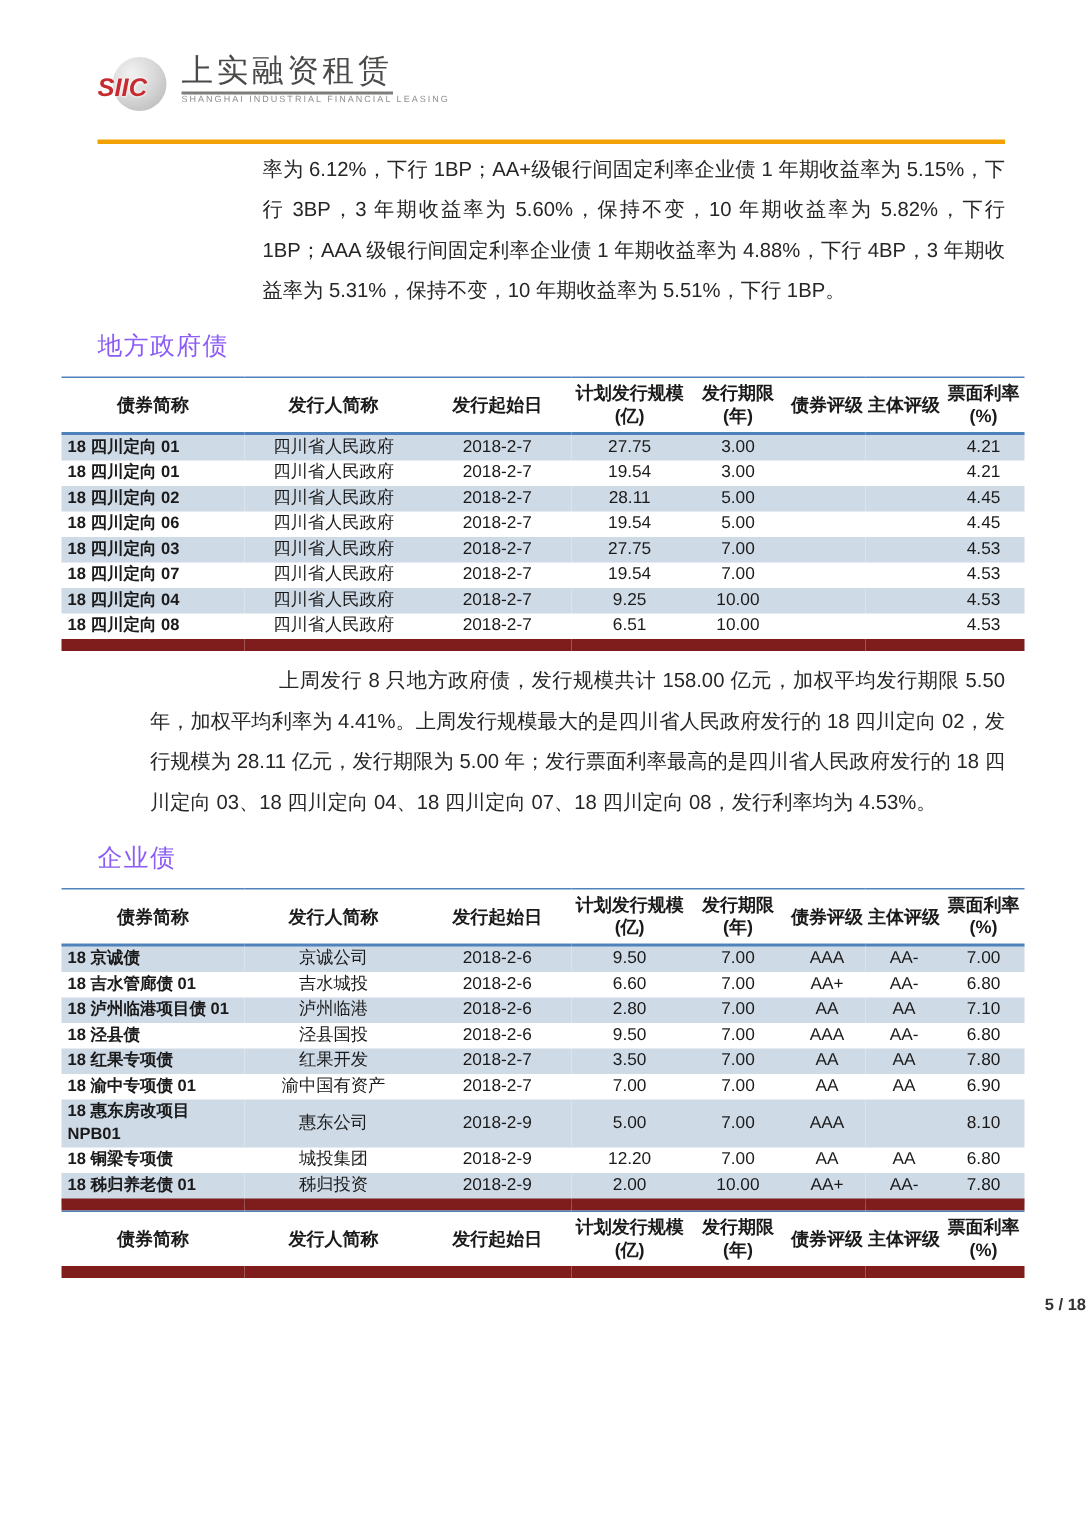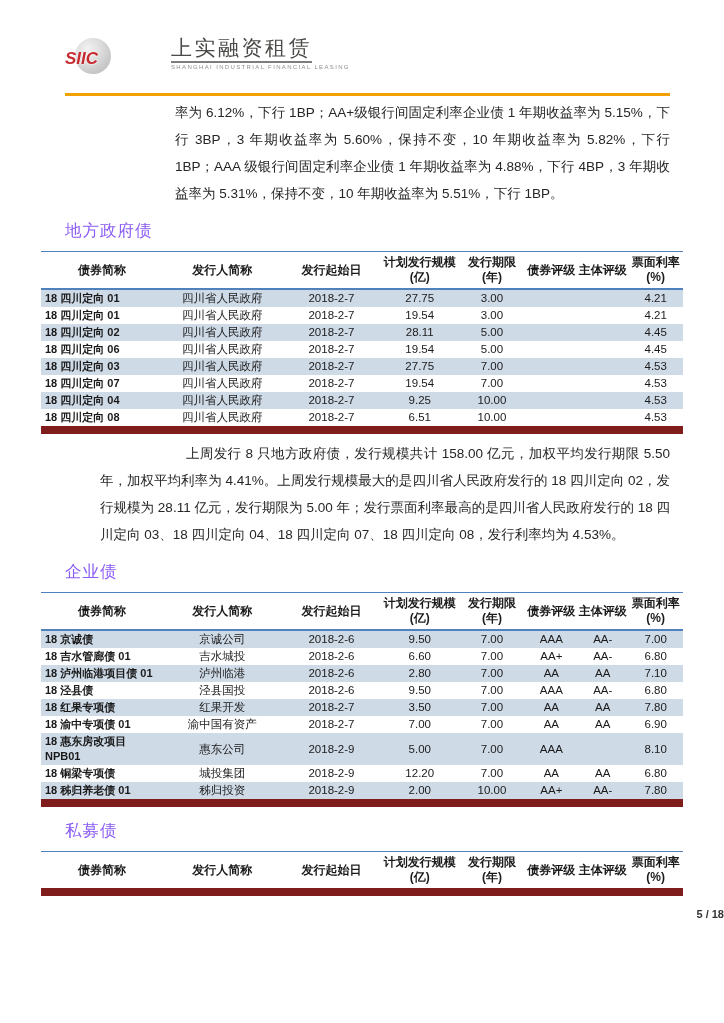--- a/index.html
+++ b/index.html
@@ -7,32 +7,32 @@
     width: 724px; height: 1023px;
     background: #fdfdfc;
     font-family: "Liberation Sans", sans-serif;
     color: #262626;
     overflow: hidden;
     position: relative;
   }
   .page { width: 724px; height: 1023px; background: #ffffff; }
 
   
-  .logo-row { padding: 36px 0 0 65px; display: flex; align-items: flex-start; height: 48px; gap: 32px; }
+  .logo-row { padding: 36px 0 0 65px; display: flex; align-items: flex-start; height: 48px; }
   .logo-mark { position: relative; width: 52px; height: 40px; flex: 0 0 auto; }
   .logo-sphere {
     position: absolute; left: 10px; top: 2px; width: 36px; height: 36px; border-radius: 50%;
     background: radial-gradient(circle at 35% 30%, #f2f2f2 0%, #d9d9d9 45%, #b3b3b3 100%);
   }
   .logo-abbr {
     position: absolute; left: 0; top: 13px; width: 56px;
     font-style: italic; font-weight: bold; font-size: 17px; letter-spacing: 0px;
     color: #c52b30; text-shadow: 0 0 2px #ffffff, 0 0 2px #ffffff;
   }
-  .logo-names { margin-left: 22px; }
+  .logo-names { margin-left: 4px; }
   .logo-cn {
     font-size: 21px; color: #4a4a48; letter-spacing: 2.5px; line-height: 24px;
     border-bottom: 2px solid #7d7d7b; padding-bottom: 1px; display: inline-block;
   }
   .logo-en { font-size: 6px; color: #8f8f8d; letter-spacing: 1.35px; margin-top: 1px; }
   .accent-rule { margin: 9px 54px 0 65px; height: 3px; background: #f1a202; }
 
   
   .intro {
     margin: 3px 54px 4px 175px;
@@ -312,21 +312,20 @@
           <td class="c3">2.00</td>
           <td class="c4">10.00</td>
           <td class="c5">AA+</td>
           <td class="c6">AA-</td>
           <td class="c7">7.80</td>
         </tr>
       </tbody>
   </table>
 
 
-  <h2 class="section-title">私募债</h2>
 
   <table class="bond">
     <colgroup>
         <col class="w0">
         <col class="w1">
         <col class="w2">
         <col class="w3">
         <col class="w4">
         <col class="w5">
         <col class="w6">

